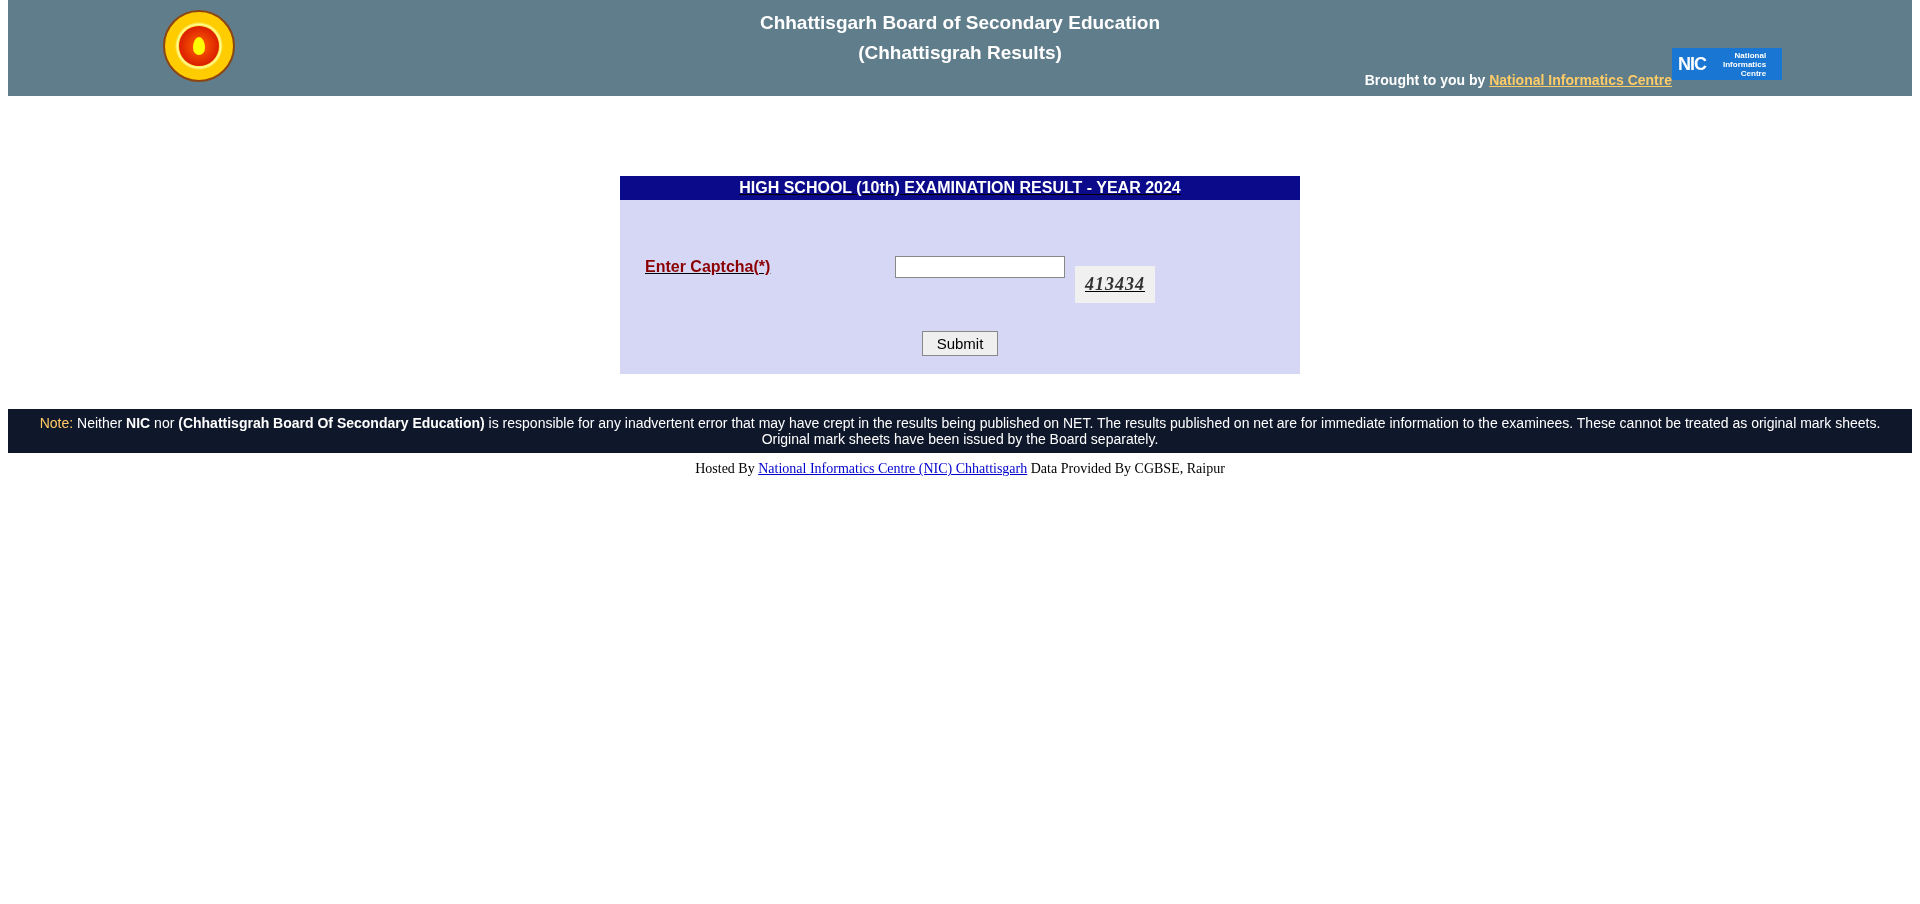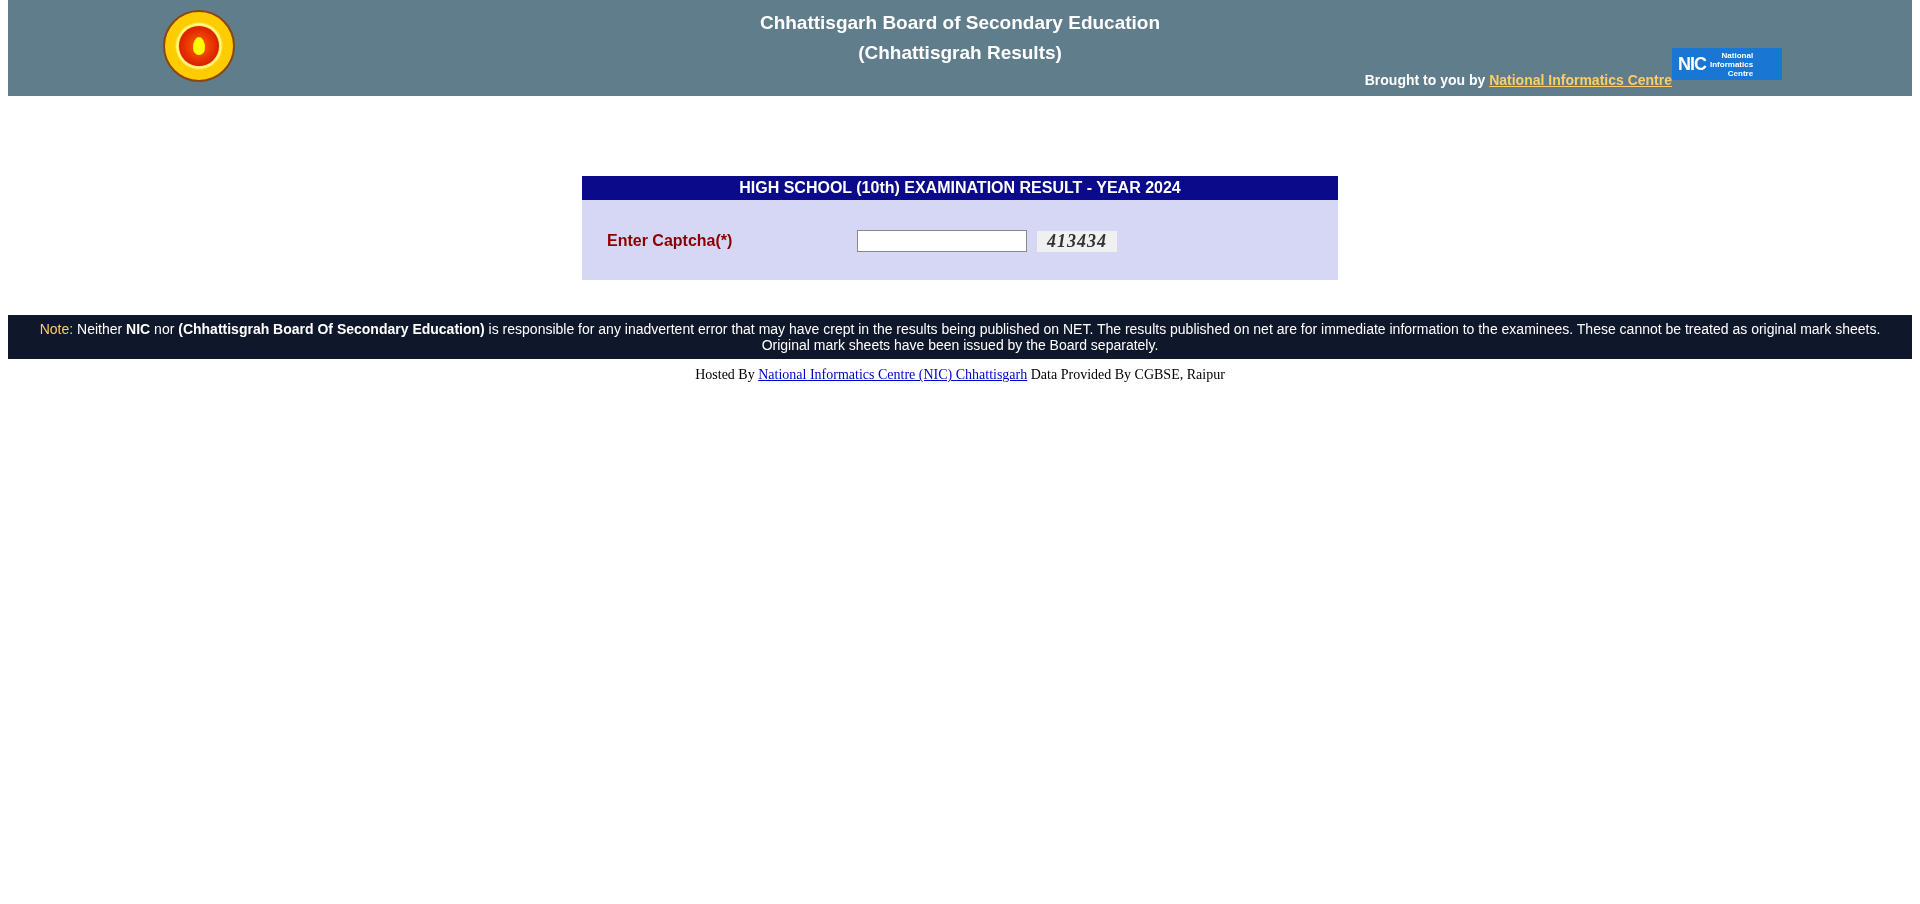--- a/index.html
+++ b/index.html
@@ -90,29 +90,30 @@
     .nic-text-big {
       color: #ffffff;
       font-size: 18px;
       font-weight: bold;
       letter-spacing: -1px;
     }
     .nic-text-small {
       color: #ffffff;
       font-size: 8px;
       line-height: 9px;
-      margin-left: 4px;
+      margin-left: 17px;
     }
     .main-content {
       margin-top: 80px;
       display: flex;
       justify-content: center;
     }
     .form-box {
-      width: 756px;
+      width: 680px;
+      text-decoration: underline;
     }
     .form-header {
       background: #0a0a8a;
       color: #ffffff;
       text-align: center;
       font-weight: bold;
       font-size: 16px;
       padding: 3px 0;
     }
     .form-body {
@@ -134,27 +135,28 @@
       width: 170px;
       height: 22px;
       border: 1px solid #888;
       background: #ffffff;
       padding: 0 4px;
       font-size: 14px;
     }
     .captcha-image {
       margin-left: 10px;
       background: #f0f0f0;
-      padding: 0 10px;
+      padding: 8px 10px;
       font-style: italic;
       font-weight: bold;
       font-size: 18px;
       font-family: Georgia, serif;
       color: #333;
       letter-spacing: 1px;
+      margin-top: 36px;
     }
     .submit-row {
       text-align: center;
       margin-top: 28px;
     }
     .submit-btn {
       padding: 3px 14px;
       font-size: 15px;
       background: #efefef;
       border: 1px solid #888;
@@ -215,20 +217,23 @@
 
 <div class="main-content">
   <div class="form-box">
     <div class="form-header">HIGH SCHOOL (10th) EXAMINATION RESULT - YEAR 2024</div>
     <div class="form-body">
       <div class="form-row">
         <div class="form-label">Enter Captcha(*)</div>
         <input type="text" class="form-input" value="" style="">
         <div class="captcha-image">413434</div>
       </div>
+      <div class="submit-row">
+        <button class="submit-btn">Submit</button>
+      </div>
     </div>
   </div>
 </div>
 
 <div class="note-banner">
   <span class="note-label">Note:</span><span> Neither </span><span class="note-bold">NIC</span><span> nor </span><span class="note-bold">(Chhattisgrah Board Of Secondary Education)</span><span> is responsible for any inadvertent error that may have crept in the results being published on NET. The results published on net are for immediate information to the examinees. These cannot be treated as original mark sheets. Original mark sheets have been issued by the Board separately.</span>
 </div>
 
 <div class="footer-text">
   <span>Hosted By </span><a href="#108

